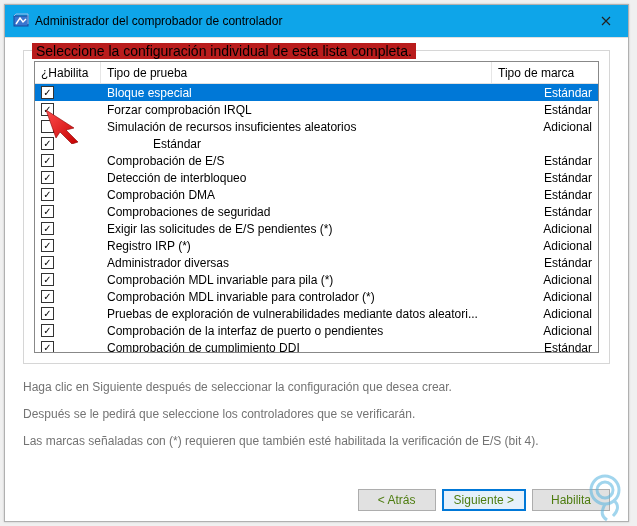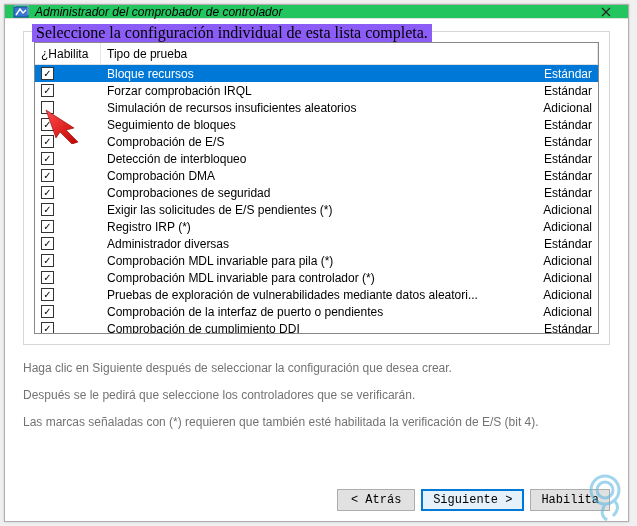--- a/index.html
+++ b/index.html
@@ -17,26 +17,25 @@
     top: 4px; left: 4px;
     width: 625px;
     height: 518px;
     background: #fff;
     border: 1px solid #b0b0b0;
     box-shadow: 0 0 2px rgba(0,0,0,0.2);
     display: flex;
     flex-direction: column;
   }
   .titlebar {
-    height: 14px;
-    background: #22c55e;
+    height: 33px;
+    background: #0ea5e9;
     display: flex;
     align-items: center;
     border-bottom: 1px solid #e0e0e0;
-    font-style: italic;
   }
   .titlebar .app-icon {
     width: 16px; height: 16px;
     margin: 0 6px 0 8px;
     display:flex;align-items:center;justify-content:center;
   }
   .titlebar .title-text {
     flex: 1;
     font-size: 12px;
     color: #000;
@@ -57,25 +56,24 @@
     flex-direction:column;
   }
   .groupbox {
     border: 1px solid #d6d6d6;
     padding: 10px;
     position: relative;
   }
   .groupbox-label {
     position: absolute;
     top: -8px; left: 8px;
-    background: #8b5cf6;
+    background: #b91c1c;
     padding: 0 4px;
-    font-size: 16px;
+    font-size: 14px;
     color: #000;
-    font-family: Liberation Serif, serif;
   }
   .listview {
     width: 100%;
     border: 1px solid #888;
     background: #fff;
     height: 292px;
     overflow: hidden;
   }
   .lv-header {
     display: flex;
@@ -136,24 +134,23 @@
     justify-content: flex-end;
     gap: 6px;
     padding-top: 8px;
   }
   .btn {
     min-width: 78px;
     height: 22px;
     background: #e1e1e1;
     border: 1px solid #adadad;
     font-size: 12px;
-    color: #000000;
+    color: #4d7c0f;
     padding: 0 10px;
     cursor: default;
-    font-family: Liberation Mono, monospace;
   }
   .btn.default {
     border: 2px solid #0078d7;
     background:#e5f1fb;
   }
 
   
   .arrow {
     position: absolute;
     top: 108px;
@@ -196,48 +193,48 @@
 
   <div class="content">
 
     <div class="groupbox">
       <span class="groupbox-label">Seleccione la configuración individual de esta lista completa.</span>
 
       <div class="listview">
         <div class="lv-header">
           <div class="col col1">¿Habilita</div>
           <div class="col col2">Tipo de prueba</div>
+          <div class="col col3">Tipo de marca</div>
         </div>
         <div class="lv-body" id="lv-body">
             <div class="lv-row selected">
               <div class="cell c1">
                 <span class="chk">✓</span>
               </div>
-              <div class="cell c2">Bloque recursos</div>
+              <div class="cell c2">Bloque especial</div>
               <div class="cell c3">Estándar</div>
             </div>
             <div class="lv-row">
               <div class="cell c1">
                 <span class="chk">✓</span>
               </div>
               <div class="cell c2">Forzar comprobación IRQL</div>
               <div class="cell c3">Estándar</div>
             </div>
             <div class="lv-row">
               <div class="cell c1">
                 <span class="chk"></span>
               </div>
               <div class="cell c2">Simulación de recursos insuficientes aleatorios</div>
               <div class="cell c3">Adicional</div>
             </div>
             <div class="lv-row">
               <div class="cell c1">
                 <span class="chk">✓</span>
               </div>
-              <div class="cell c2">Seguimiento de bloques</div>
               <div class="cell c3">Estándar</div>
             </div>
             <div class="lv-row">
               <div class="cell c1">
                 <span class="chk">✓</span>
               </div>
               <div class="cell c2">Comprobación de E/S</div>
               <div class="cell c3">Estándar</div>
             </div>
             <div class="lv-row">

